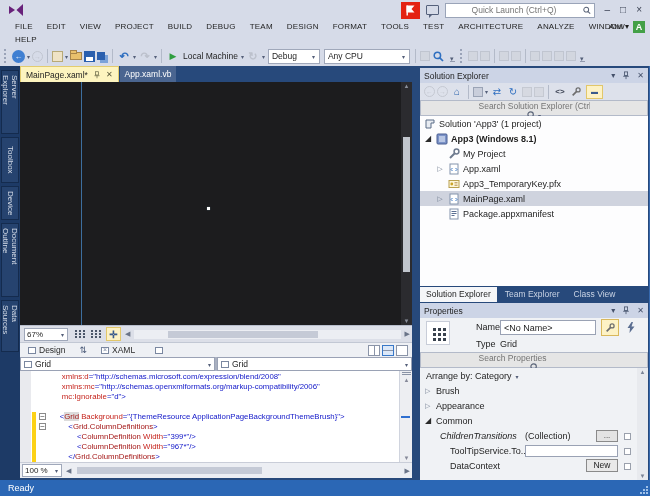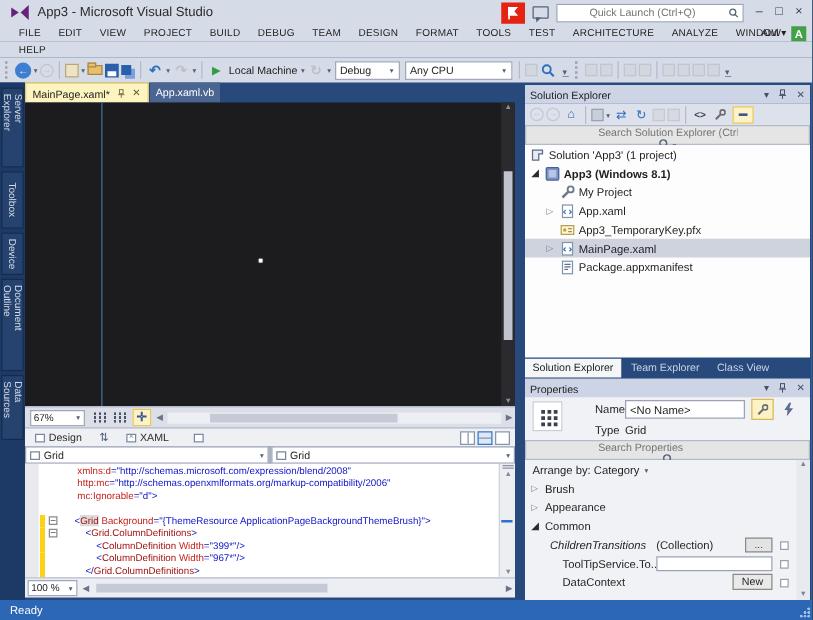--- a/index.html
+++ b/index.html
@@ -179,21 +179,20 @@
 </head>
 <body>
 
 <div id="root">
 
   <div class="titlebar">
     <svg class="vs-logo" viewBox="0 0 16 12">
       <path d="M1,2 L7,6 L1,10 Z" fill="#68217a"></path>
         <path d="M15,0 L8.5,6 L15,12 Z" fill="#68217a"></path>
     </svg>
-    <span class="title-text">App3 - Microsoft Visual Studio</span>
     <div class="tb-right">
       <div class="flag-btn">
         <svg width="9" height="11" viewBox="0 0 9 11">
             <path d="M0.5,0.5 H8.5 L5.5,4 L8.5,7.5 H0.5 Z" fill="#fff"></path>
             <rect x="0.5" y="0.5" width="1.4" height="10" fill="#fff"></rect>
           </svg>
       </div>
       <div class="bubble"></div>
       <div class="quick-launch">
         <input placeholder="Quick Launch (Ctrl+Q)" style="">
@@ -375,21 +374,21 @@
         <div class="splitgrip"></div>
         <span class="arr" style="top:6px;">▲</span>
         <span class="arr" style="bottom:1px;">▼</span>
       </div>
     <div class="code-line" style="top: 1px;">
           <span class="chgbar"></span>
           <span class="code-text"><span class="tk-pl">     </span><span class="tk-at">xmlns:d</span><span class="tk-pu">=</span><span class="tk-st">"http://schemas.microsoft.com/expression/blend/2008"</span></span>
         </div>
         <div class="code-line" style="top: 11px;">
           <span class="chgbar"></span>
-          <span class="code-text"><span class="tk-pl">     </span><span class="tk-at">http:mc</span><span class="tk-pu">=</span><span class="tk-st">"http://schemas.openxmlformats.org/markup-compatibility/2006"</span></span>
+          <span class="code-text"><span class="tk-pl">     </span><span class="tk-at">xmlns:mc</span><span class="tk-pu">=</span><span class="tk-st">"http://schemas.openxmlformats.org/markup-compatibility/2006"</span></span>
         </div>
         <div class="code-line" style="top: 21px;">
           <span class="chgbar"></span>
           <span class="code-text"><span class="tk-pl">     </span><span class="tk-at">mc:Ignorable</span><span class="tk-pu">=</span><span class="tk-st">"d"</span><span class="tk-pu">&gt;</span></span>
         </div>
         <div class="code-line" style="top: 31px;">
           <span class="chgbar"></span>
           <span class="code-text"></span>
         </div>
         <div class="code-line" style="top: 41px;">

